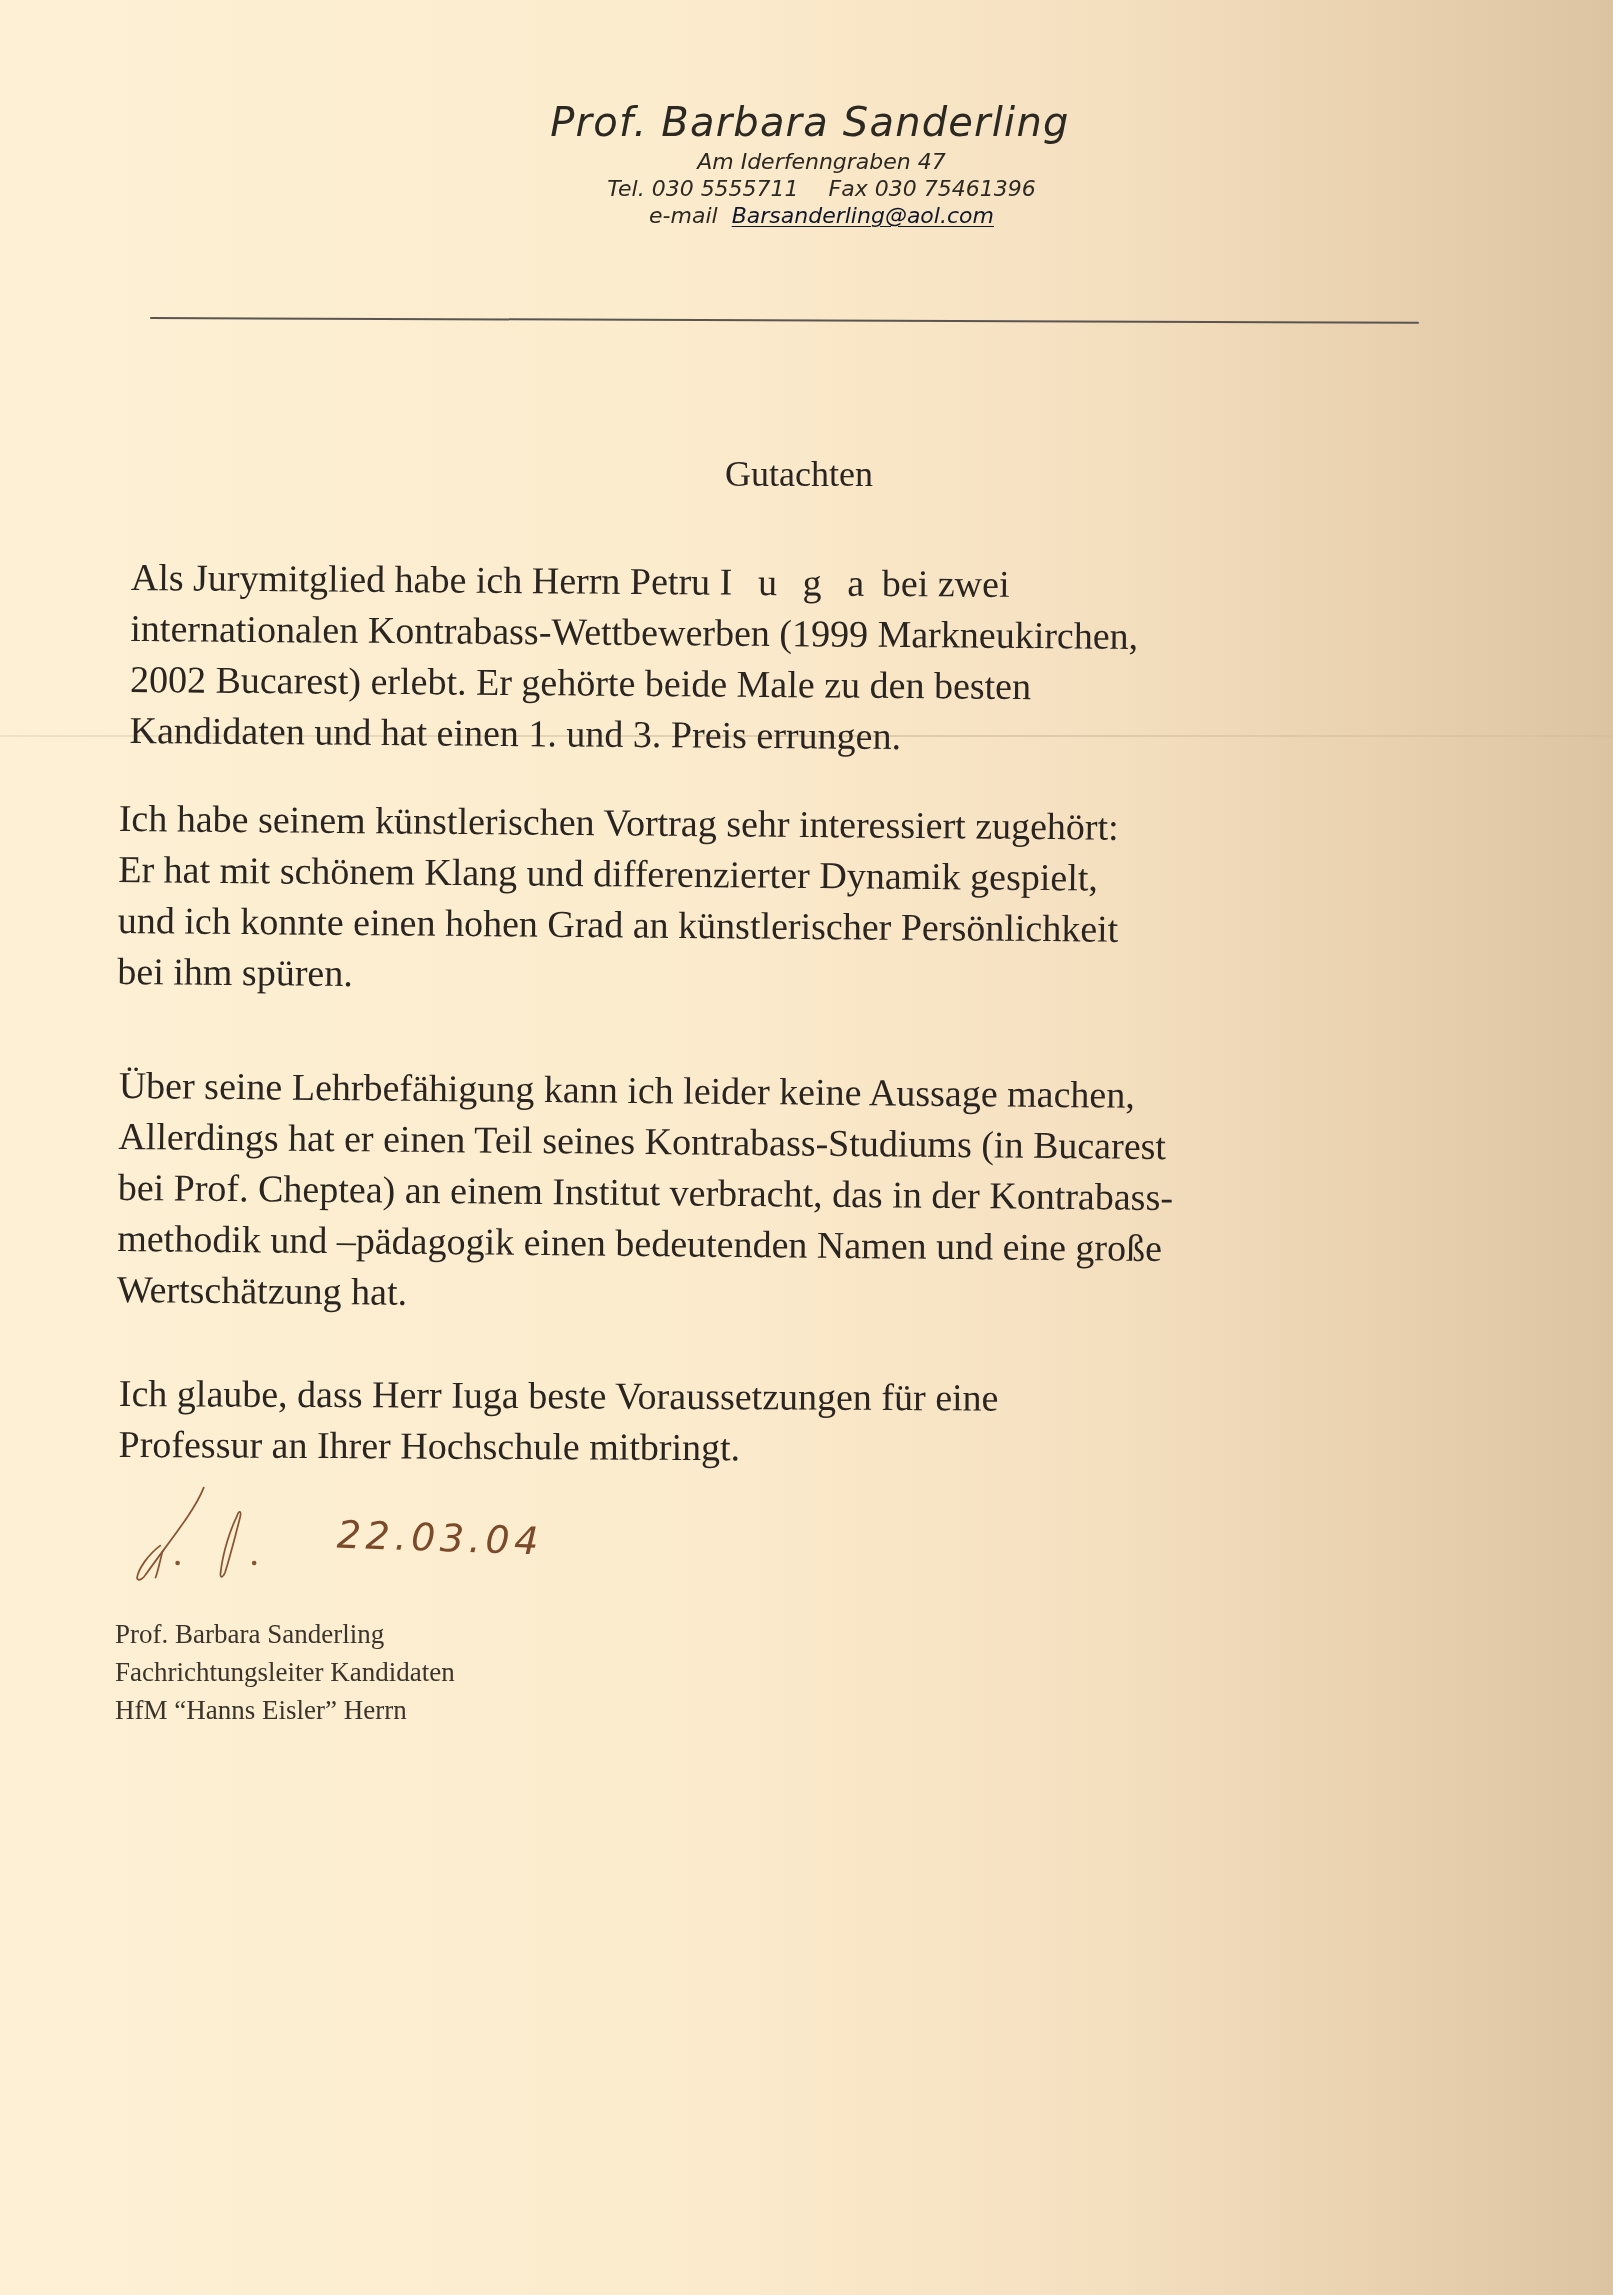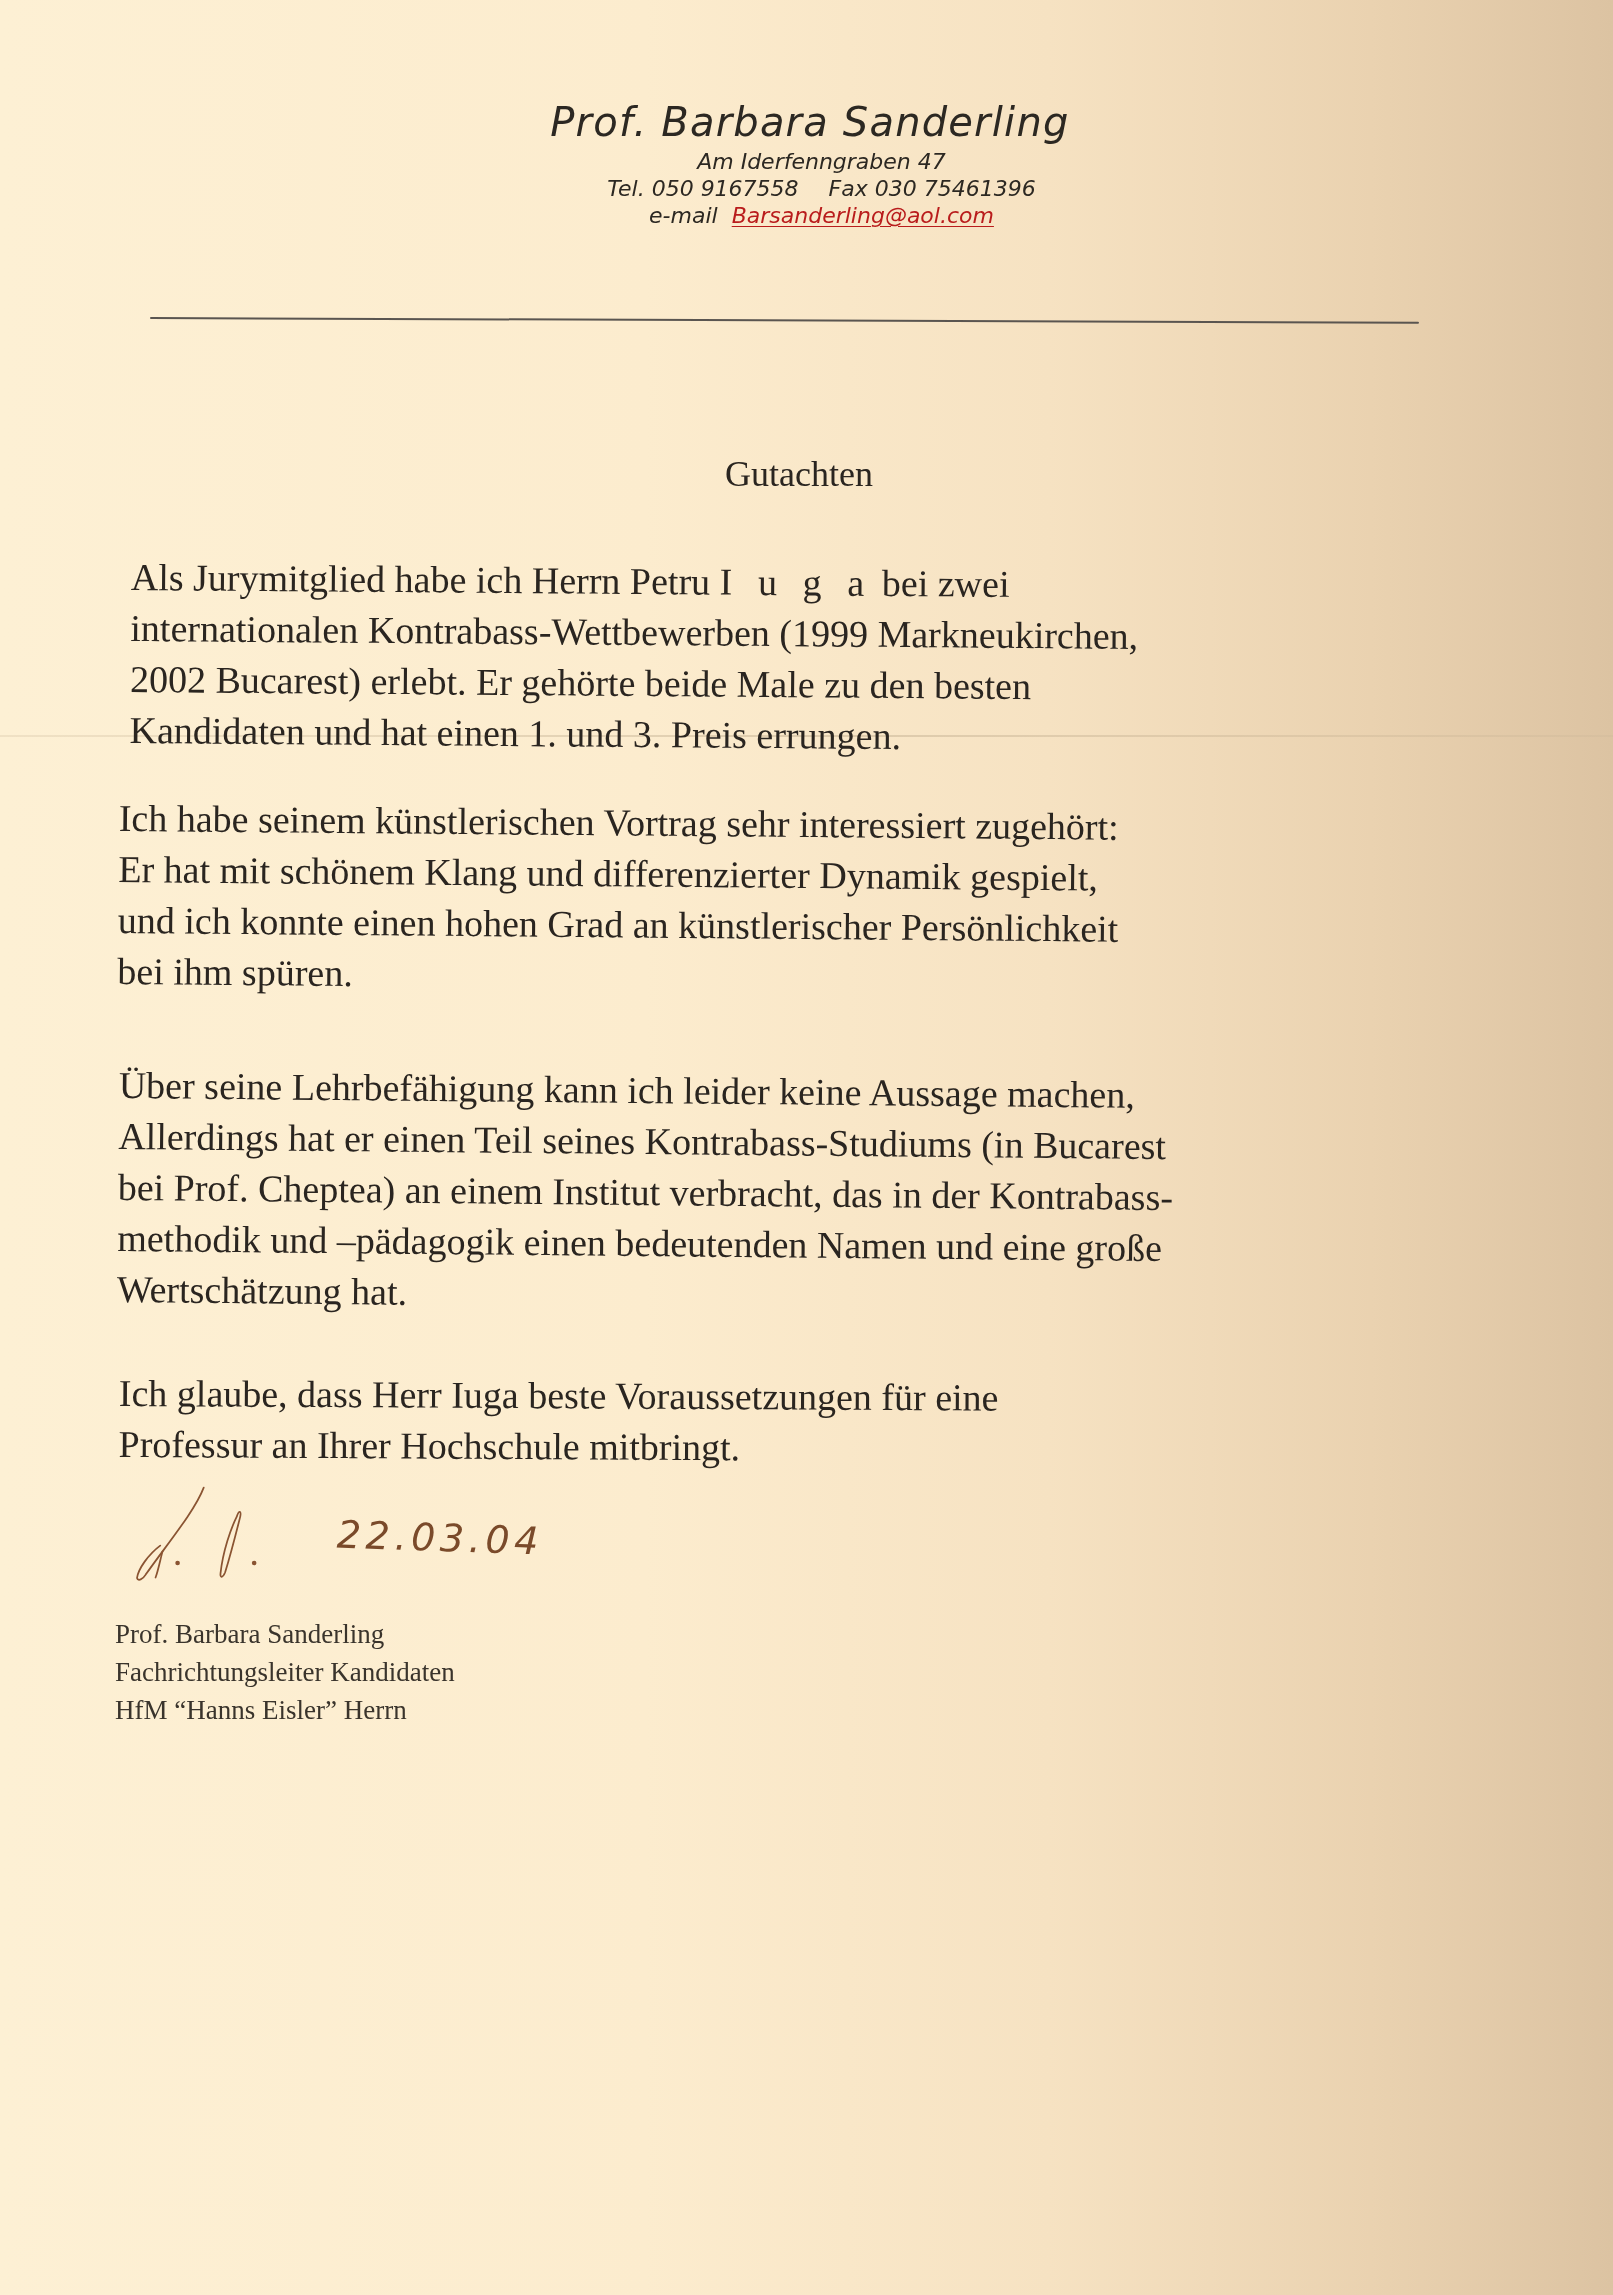--- a/index.html
+++ b/index.html
@@ -47,21 +47,21 @@
       font-size: 22px;
       line-height: 27px;
       font-weight: 300;
       padding-left: 29px;
     }
     .lh-line .gap { display: inline-block; width: 23px; }
     .lh-email-link {
       text-decoration: underline;
       text-underline-offset: 2.9px;
       text-decoration-thickness: 1.2px;
-      color: #b91c1c;
+      color: #0f172a;
     }
     .divider {
       position: absolute;
       top: 317px;
       left: 150px;
       width: 1269px;
       height: 2.3px;
       background: #5a5550;
       transform: rotate(0.22deg);
       transform-origin: left center;
@@ -129,21 +129,21 @@
 
 <div class="page">
 
   <div class="fold" style="top:735px;"></div>
 
   <header class="letterhead">
     <div class="lh-name">Prof. Barbara Sanderling</div>
     <div class="lh-line">Am Iderfenngraben 47</div>
     <div class="lh-line">
       <span>Tel.</span>
-      <span>050 9167558</span><span class="gap"></span>
+      <span>030 5555711</span><span class="gap"></span>
       <span>Fax</span>
       <span>030 75461396</span>
     </div>
     <div class="lh-line">
       <span>e-mail</span>&nbsp;
       <span class="lh-email-link">Barsanderling@aol.com</span>
     </div>
   </header>
 
   <div class="divider"></div>

